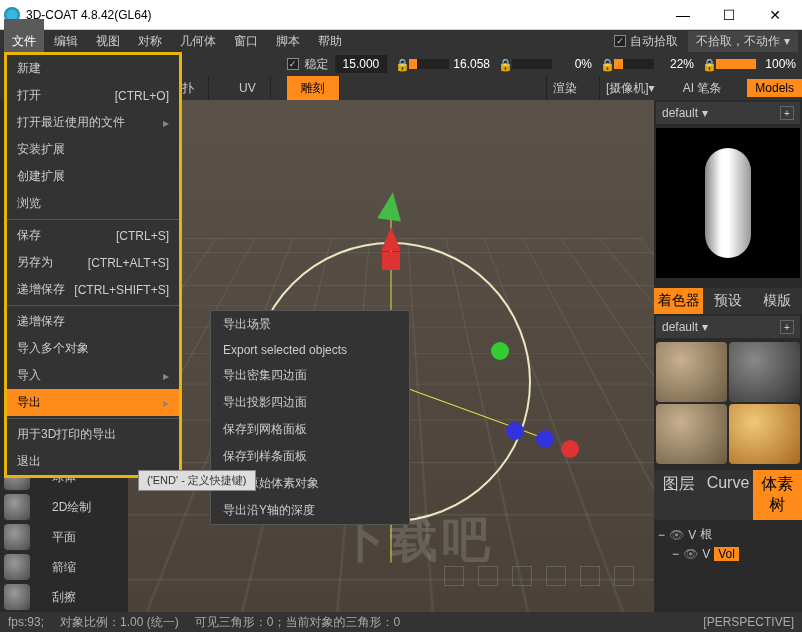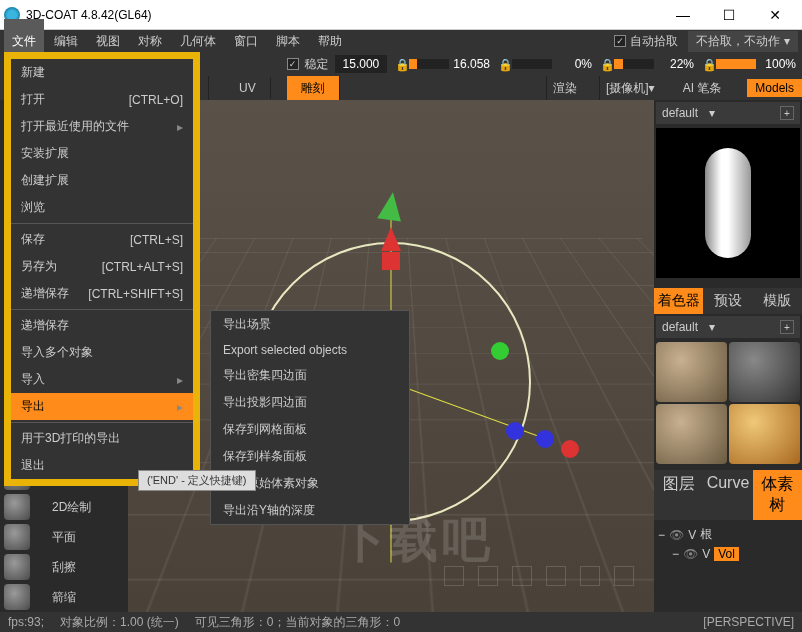--- a/index.html
+++ b/index.html
@@ -52,39 +52,39 @@
 .sph.blue2{background:#33d;left:115px;top:40px}
 .sph.blue3{background:#33d;left:145px;top:48px}
 .sph.red2{background:#d33;left:170px;top:58px}
 .line{position:absolute;background:#dd4;height:1px;transform-origin:left}
 .line.l1{width:180px;left:0;top:0;transform:rotate(-90deg)}
 .line.l2{width:180px;left:0;top:0;transform:rotate(90deg)}
 .line.l3{width:160px;left:0;top:0;transform:rotate(200deg)}
 .line.l4{width:160px;left:0;top:0;transform:rotate(20deg);background:#dd4}
 .line.l5{width:140px;left:0;top:0;transform:rotate(-160deg)}
 .sidebar-right{width:148px;background:#2a2a2a;display:flex;flex-direction:column;color:#ccc}
-.sr-dropdown{display:flex;align-items:center;background:#3a3a3a;padding:4px 6px;gap:11px;margin:2px}
+.sr-dropdown{display:flex;align-items:center;background:#3a3a3a;padding:4px 6px;gap:4px;margin:2px}
 .sr-dropdown .plus{width:14px;height:14px;border:1px solid #666;display:flex;align-items:center;justify-content:center;font-size:10px;margin-left:auto}
 .preview{height:150px;background:#000;margin:2px;display:flex;align-items:center;justify-content:center}
 .capsule{width:46px;height:110px;background:linear-gradient(to right,#888,#fff 35%,#fff 50%,#999);border-radius:23px}
 .sr-tabs{display:flex;background:#333;margin-top:8px}
 .sr-tab{flex:1;padding:4px 2px;text-align:center;font-size:14px}
 .sr-tab.active{background:#ff8c1a;color:#000}
 .mats{display:grid;grid-template-columns:1fr 1fr;gap:2px;padding:2px}
 .mat{height:60px;border-radius:4px;background:radial-gradient(circle at 35% 30%,#c8b090,#6a5a40)}
 .mat.gold{background:radial-gradient(circle at 35% 30%,#f0c878,#a86820)}
 .mat.dark{background:radial-gradient(circle at 35% 30%,#888,#333)}
 .layers-tabs{display:flex;background:#333;margin-top:4px}
 .layers-tabs .lt{flex:1;padding:4px 2px;text-align:center;font-size:16px}
 .layers-tabs .lt.active{background:#ff8c1a;color:#000}
 .tree{padding:4px;font-size:11px}
 .tree-row{display:flex;align-items:center;gap:4px;padding:2px 0}
 .tree .eye{color:#888}
 .tree .vol{background:#ff8c1a;color:#000;padding:0 4px}
-.file-menu{position:absolute;left:4px;top:52px;width:196px;background:#333;color:#ccc;border:7px solid #eab308;z-index:100}
+.file-menu{position:absolute;left:4px;top:52px;width:178px;background:#333;color:#ccc;border:3px solid #eab308;z-index:100}
 .fm-item{padding:5px 10px;display:flex;justify-content:space-between;align-items:center}
 .fm-item .arrow{color:#888}
 .fm-sep{height:1px;background:#555;margin:2px 0}
 .fm-item.highlighted{background:#ff8c1a;color:#000}
 .submenu{position:absolute;left:210px;top:310px;width:200px;background:#333;color:#ccc;border:1px solid #555;z-index:101}
 .sm-item{padding:5px 12px}
 .shortcut-tip{position:absolute;left:138px;top:470px;background:#ddd;color:#333;border:1px solid #888;padding:2px 8px;font-size:11px;z-index:102}
 .statusbar{height:20px;background:#333;color:#aaa;display:flex;align-items:center;padding:0 8px;gap:16px;position:absolute;bottom:0;left:0;right:0;font-size:11px}
 .statusbar .right{margin-left:auto}
 .watermark{position:absolute;right:160px;bottom:40px;color:rgba(255,255,255,.15);font-size:48px;font-weight:bold;z-index:5;letter-spacing:4px}
@@ -194,25 +194,25 @@
       <div class="tool">
           <div class="ticon"></div>
           <span>2D绘制</span>
         </div>
       <div class="tool">
           <div class="ticon"></div>
           <span>平面</span>
         </div>
       <div class="tool">
           <div class="ticon"></div>
+          <span>箭缩</span>
+        </div>
+      <div class="tool">
+          <div class="ticon"></div>
           <span>刮擦</span>
-        </div>
-      <div class="tool">
-          <div class="ticon"></div>
-          <span>箭缩</span>
         </div>
     </div>
   </div>
 
   <div class="viewport">
     <div class="grid"></div>
     <div class="gizmo">
       <div class="circle"></div>
       <div class="axis">
         <div class="line l1"></div>

